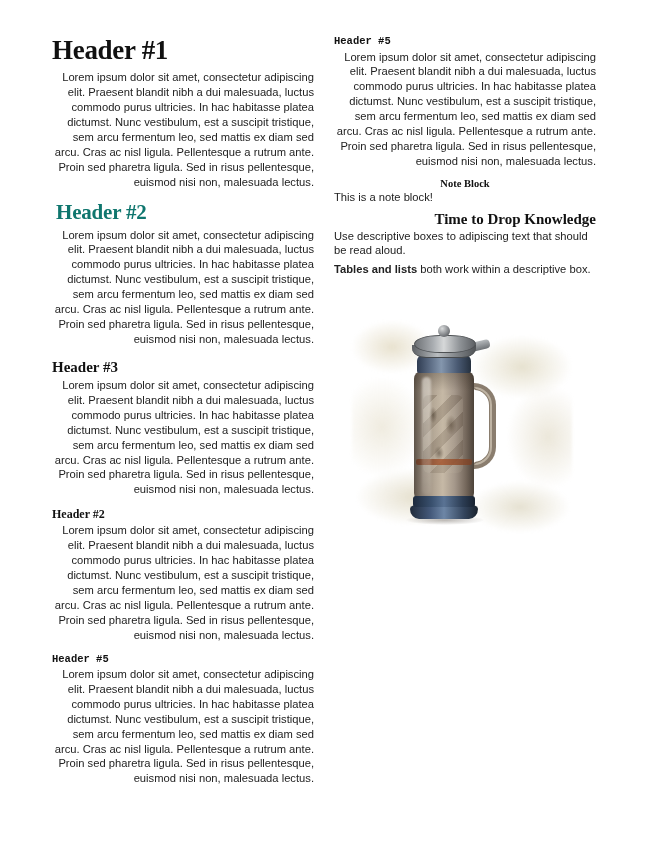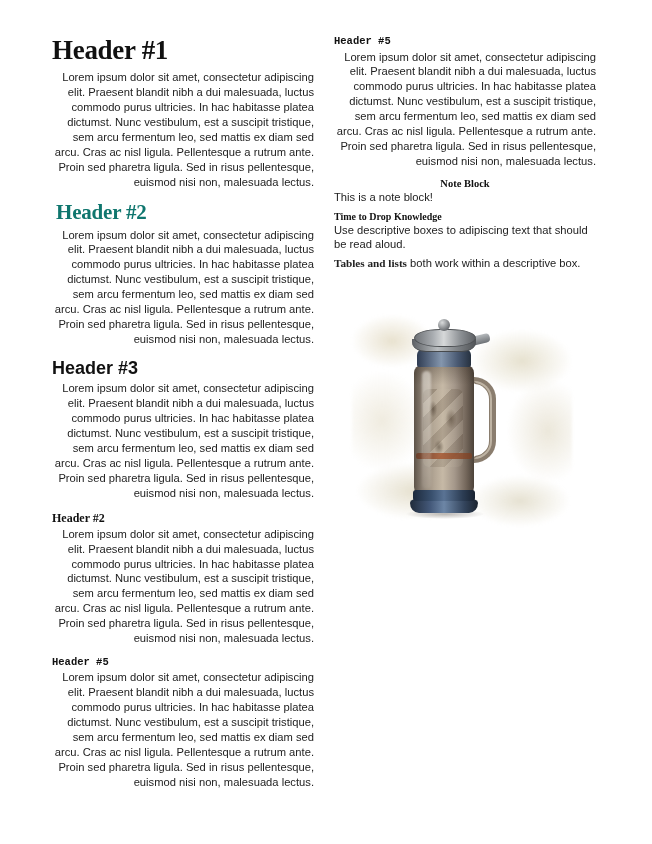--- a/index.html
+++ b/index.html
@@ -47,22 +47,22 @@
   h2.h2 {
     font-family: "Liberation Serif", serif;
     font-size: 21px;
     font-weight: bold;
     margin: 12px 0 4px 4px;
     line-height: 1.05;
     letter-spacing: -0.2px;
     color: #0f766e;
   }
   h3.h3 {
-    font-family: Liberation Sans, sans-serif;
-    font-size: 18px;
+    font-family: Liberation Serif, serif;
+    font-size: 15px;
     font-weight: bold;
     margin: 12px 0 3px 0;
     line-height: 1.1;
     color: #111;
   }
   h4.h4 {
     font-family: "Liberation Serif", serif;
     font-size: 12px;
     font-weight: bold;
     margin: 11px 0 2px 0;
@@ -96,34 +96,34 @@
     text-align: center;
   }
   .note-line {
     font-size: 11.2px;
     line-height: 1.33;
     margin: 0 0 2px 0;
     color: #222;
   }
   .descr-title {
     font-family: "Liberation Serif", serif;
-    font-size: 10px;
+    font-size: 15px;
     font-weight: bold;
     margin: 6px 0 1px 0;
     color: #111;
+    text-align: right;
   }
   .descr-text {
     font-size: 11.2px;
     line-height: 1.33;
     margin: 0 0 4px 0;
     color: #222;
   }
   .descr-text b {
     font-weight: bold;
-    font-family: Liberation Serif, serif;
   }
   
   .art-wrap {
     position: relative;
     margin-top: 22px;
     width: 262px;
     height: 250px;
   }
   .art-splotch {
     position: absolute;

